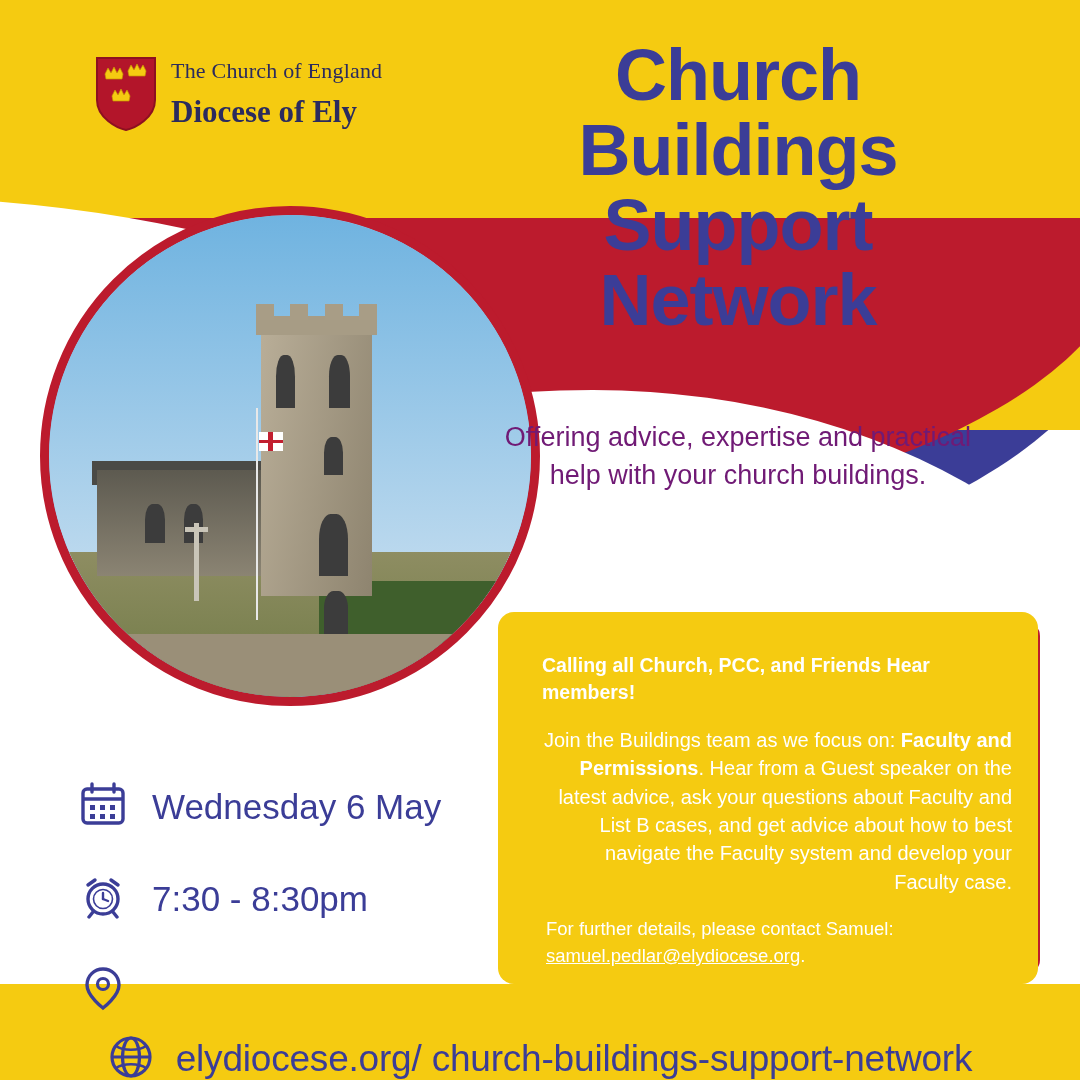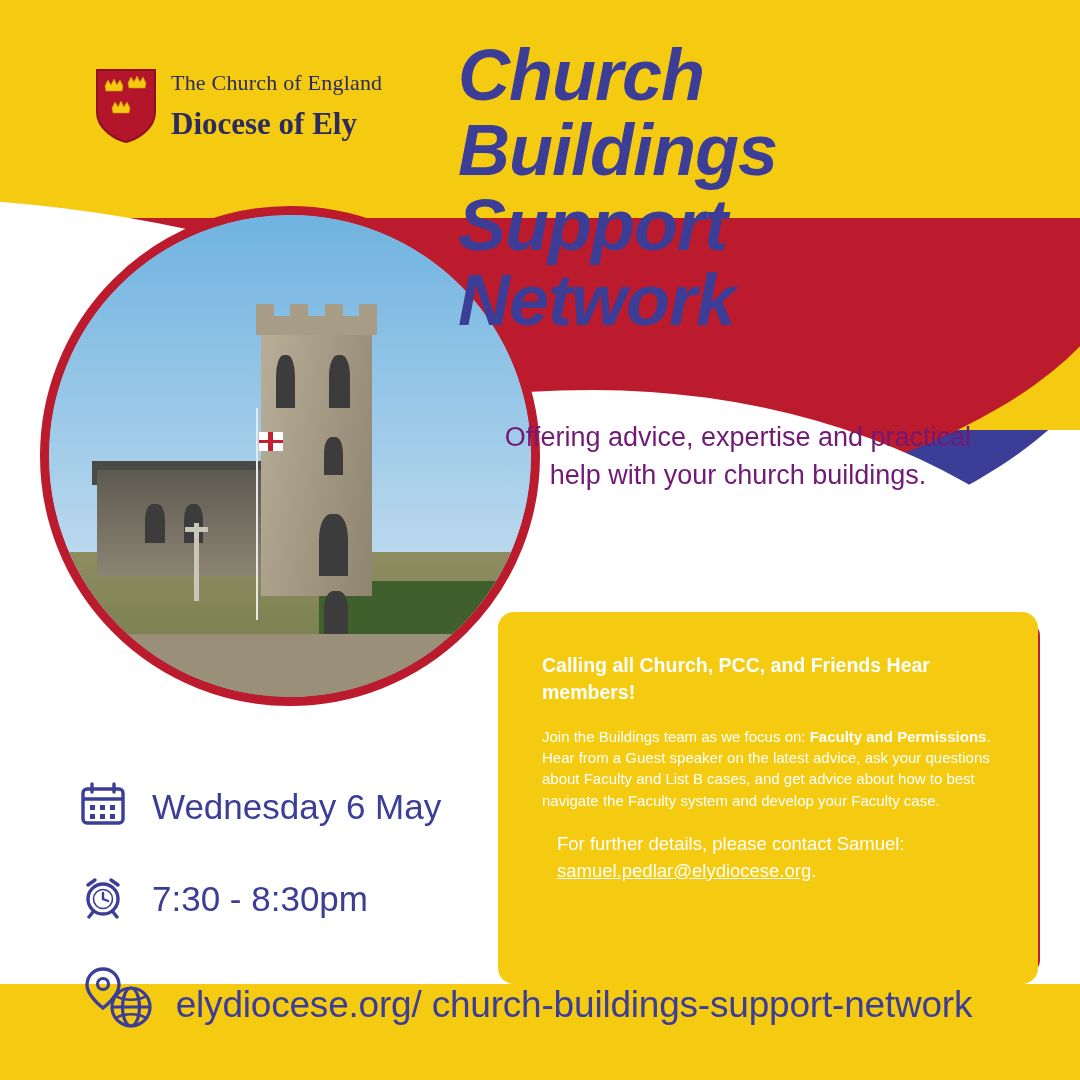--- a/index.html
+++ b/index.html
@@ -87,21 +87,21 @@
     width: 1080px;
     height: 96px;
     background: #f5cb11;
     z-index: 9;
   }
 
   
   .logo-block {
     position: absolute;
     left: 95px;
-    top: 68px;
+    top: 56px;
     z-index: 12;
     display: flex;
     align-items: center;
     gap: 14px;
   }
   .shield {
     width: 62px;
     height: 76px;
     position: relative;
   }
@@ -124,27 +124,27 @@
     font-weight: bold;
     margin-top: 14px;
   }
 
   
   .headline {
     position: absolute;
     right: 62px;
     top: 38px;
     width: 560px;
+    text-align: center;
     z-index: 12;
     color: #3b3d97;
     font-weight: bold;
     font-size: 72px;
     line-height: 1.04;
     letter-spacing: -1px;
-    font-style: italic;
   }
 
   .subhead {
     position: absolute;
     right: 82px;
     top: 418px;
     width: 520px;
     text-align: center;
     z-index: 12;
     color: #701a75;
@@ -314,29 +314,30 @@
     border-radius: 16px;
     z-index: -1;
   }
   .card-title {
     font-size: 19.5px;
     font-weight: bold;
     line-height: 1.38;
     margin: 0 0 20px 0;
   }
   .card-body {
-    font-size: 15px;
+    font-size: 20px;
     line-height: 1.42;
     margin: 0 0 20px 0;
+    text-align: right;
   }
   .card-body b { font-weight: bold; }
   .card-contact {
     font-size: 18.5px;
     line-height: 1.45;
-    margin: 15px;
+    margin: 4px;
   }
   .card-contact a {
     color: #ffffff;
     text-decoration: underline;
   }
 
   
   .details {
     position: absolute;
     left: 80px;
@@ -365,21 +366,21 @@
 
   
   .footer {
     position: absolute;
     left: 0;
     bottom: 0;
     width: 1080px;
     height: 96px;
     z-index: 12;
     display: flex;
-    align-items: flex-start;
+    align-items: flex-end;
     justify-content: center;
     gap: 22px;
   }
   .footer-url {
     font-size: 37px;
     color: #3b3d97;
     letter-spacing: -0.2px;
   }
 </style>
 </head>

